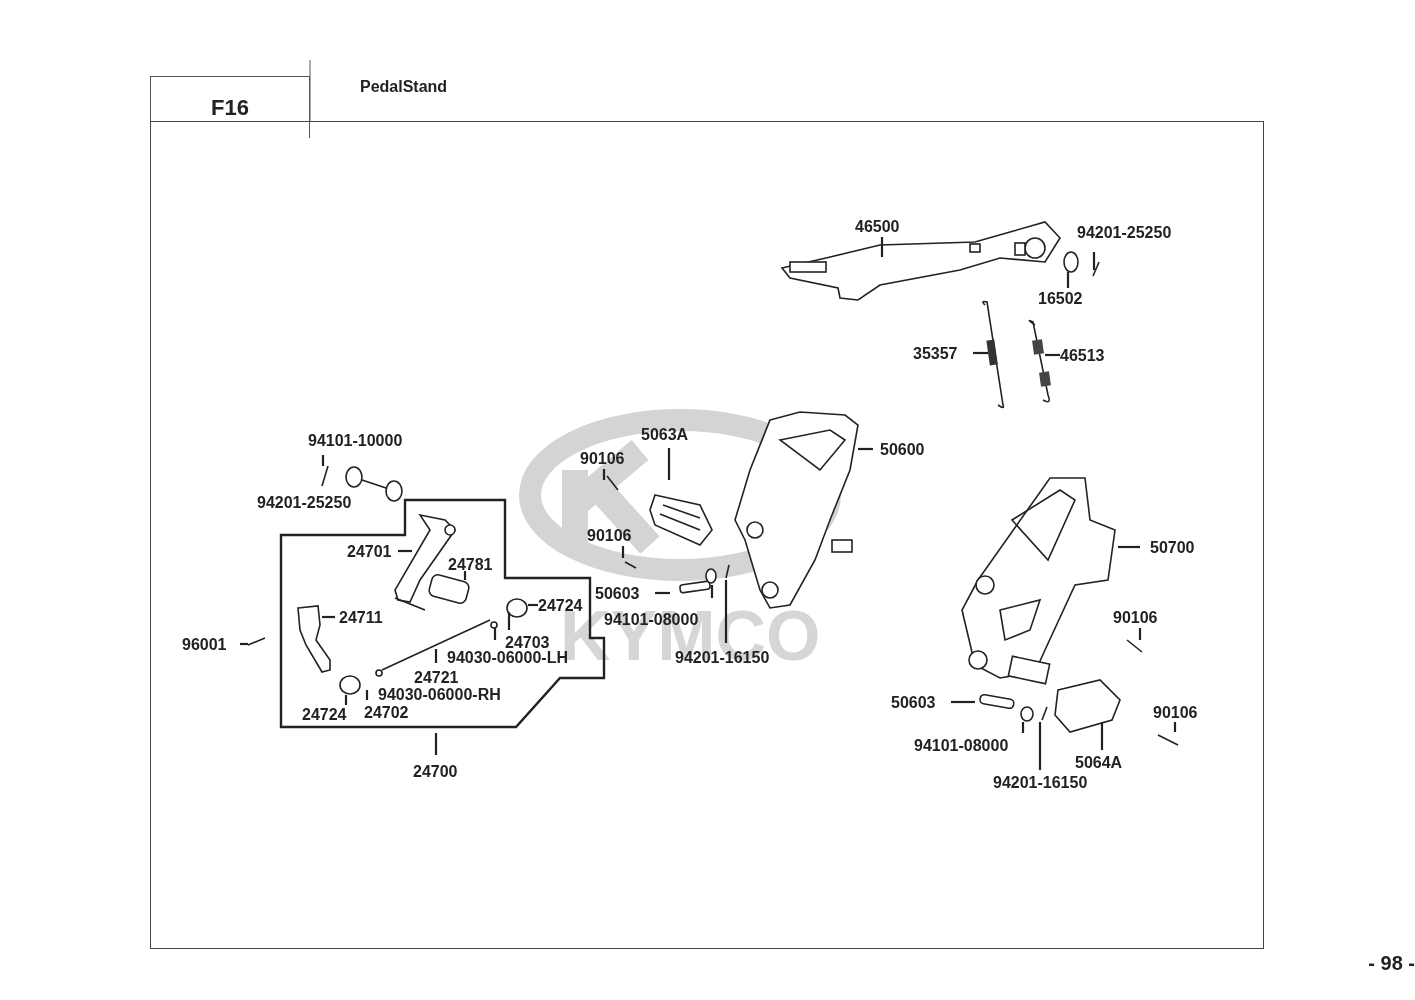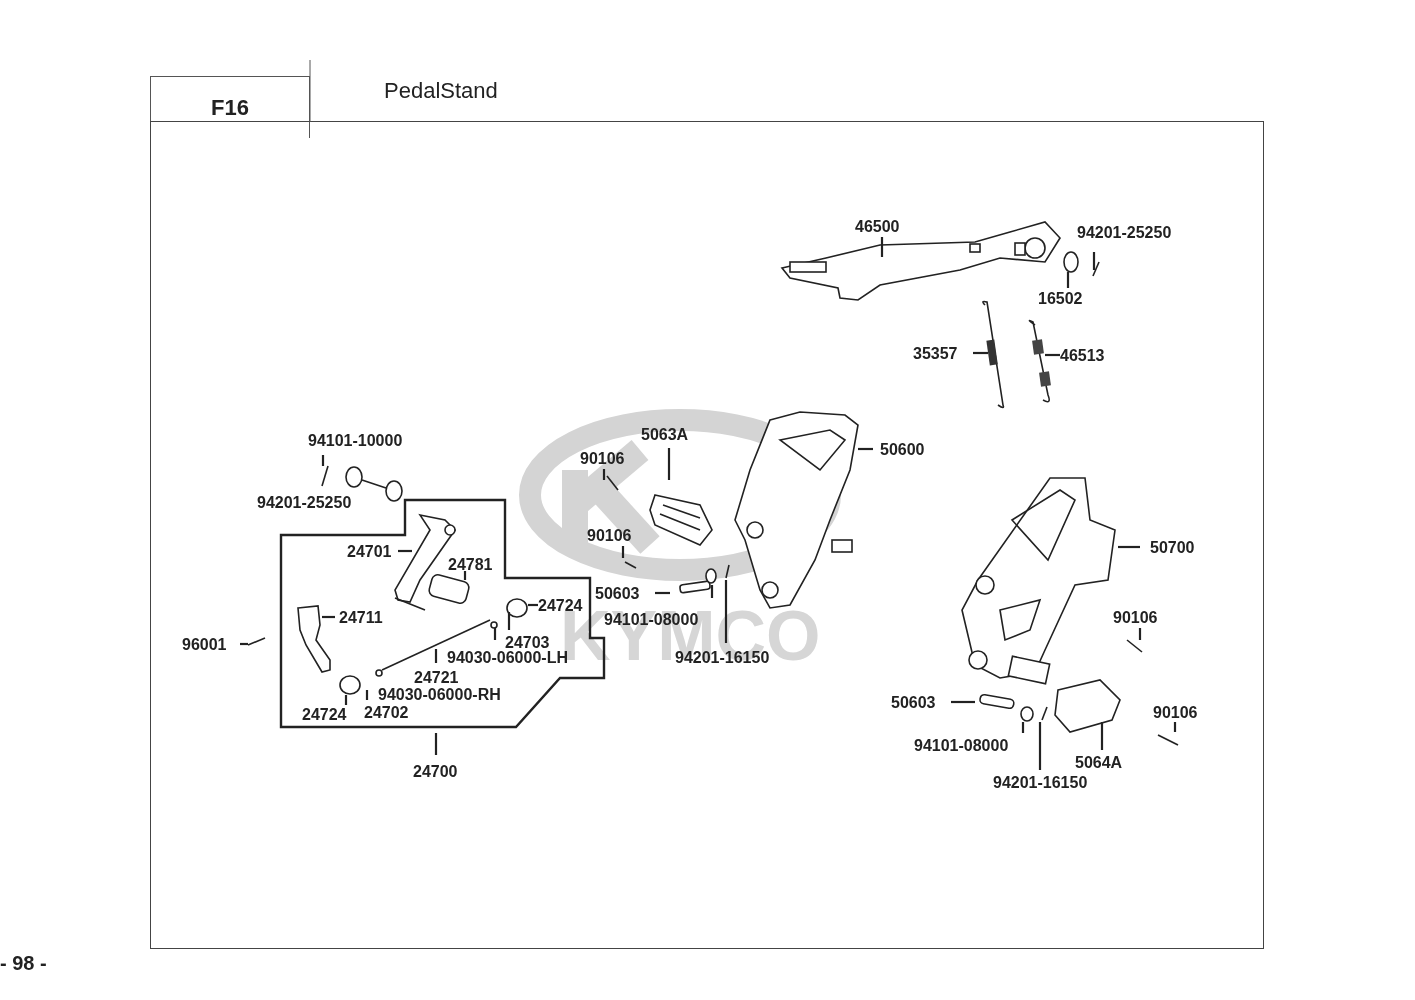--- a/index.html
+++ b/index.html
@@ -2,24 +2,24 @@
 <html><head>
 <meta charset="utf-8">
 <style>
   html, body { margin: 0; padding: 0; background: #ffffff; }
   body { width: 1415px; height: 1000px; position: relative; overflow: hidden;
          font-family: "Liberation Sans", sans-serif; color: #222; }
   .code-cell { position: absolute; left: 150px; top: 76px; width: 160px; height: 62px;
                border: 1px solid #555; border-bottom: none; box-sizing: border-box;
                display: flex; align-items: center; justify-content: center;
                font-weight: bold; font-size: 22px; }
-  .title-cell { position: absolute; left: 360px; top: 78px; font-weight: normal; font-size: 22px; margin-left: 24px; }
+  .title-cell { position: absolute; left: 360px; top: 78px; font-weight: bold; font-size: 16px; }
   .main-box { position: absolute; left: 150px; top: 121px; width: 1114px; height: 828px;
               border: 1.5px solid #444; box-sizing: border-box; }
-  .page-number { position: absolute; left: 0; width: 1415px; top: 952px; text-align: left;
+  .page-number { position: absolute; left: 0; width: 1415px; top: 952px; text-align: right;
                  font-weight: bold; font-size: 20px; }
   svg.diagram { position: absolute; left: 0; top: 0; width: 1415px; height: 1000px; }
   .lbl { font-family: "Liberation Sans", sans-serif; font-weight: bold; font-size: 16px; fill: #222; }
   .part { fill: #fff; stroke: #222; stroke-width: 1.6; }
   .thin { fill: none; stroke: #222; stroke-width: 1.6; }
   .leader { stroke: #222; stroke-width: 2.2; }
   .wm { fill: none; stroke: #d4d4d4; stroke-width: 22; }
   .wmtext { font-family: "Liberation Sans", sans-serif; font-weight: bold; font-size: 70px; fill: #d6d6d6; }
 </style>
 </head>

